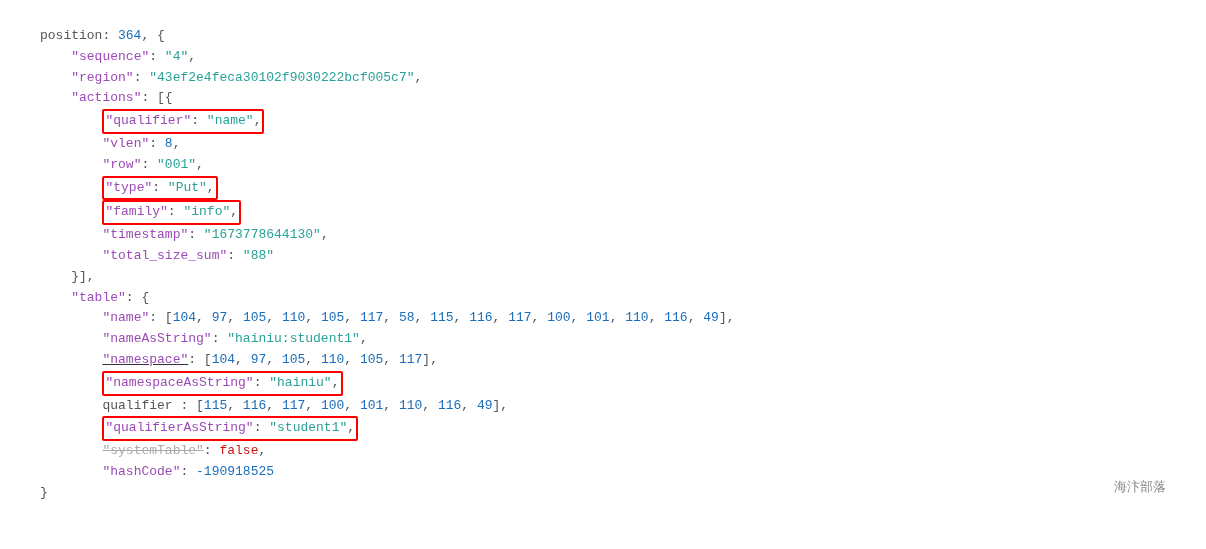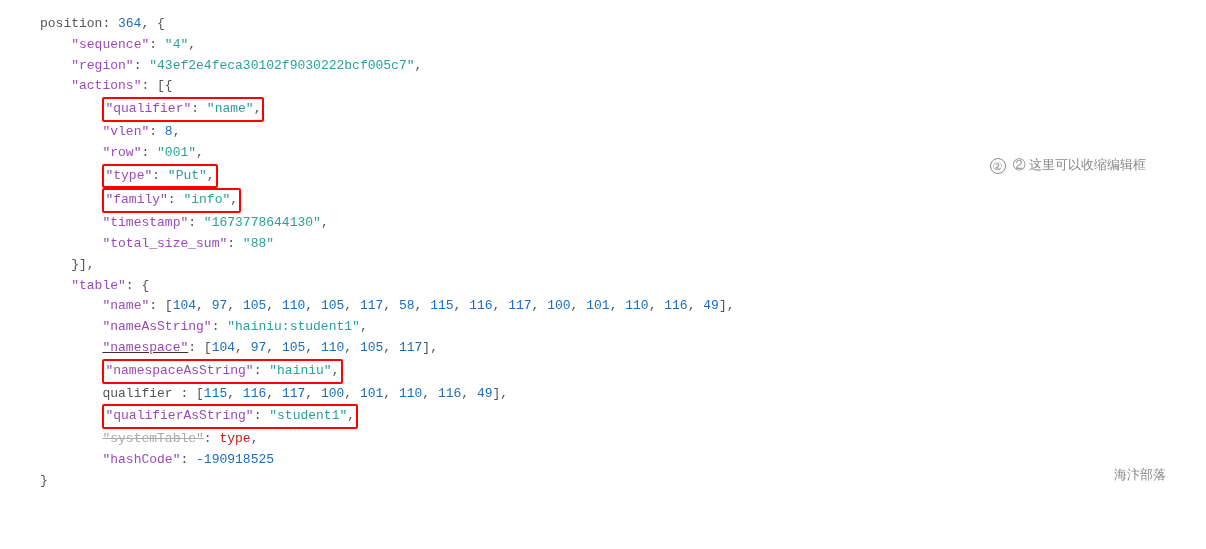--- a/index.html
+++ b/index.html
@@ -8,21 +8,21 @@
       font-family: 'Courier New', Courier, monospace;
       font-size: 13px;
       line-height: 1.6;
       color: #333;
       width: 1206px;
       min-height: 549px;
       position: relative;
       overflow: hidden;
     }
     .code-area {
-      padding: 14px 20px 10px 40px;
+      padding: 26px 20px 10px 40px;
       position: relative;
     }
     .line {
       display: flex;
       align-items: baseline;
       white-space: pre;
     }
     .c-string { color: #2aa198; }
     .c-number { color: #1a6ebb; }
     .c-keyword { color: #c91818; }
@@ -134,32 +134,28 @@
 
   <div class="line">
     <span class="c-plain">        </span><span class="c-plain">qualifier : [</span><span class="c-number">115</span><span class="c-plain">, </span><span class="c-number">116</span><span class="c-plain">, </span><span class="c-number">117</span><span class="c-plain">, </span><span class="c-number">100</span><span class="c-plain">, </span><span class="c-number">101</span><span class="c-plain">, </span><span class="c-number">110</span><span class="c-plain">, </span><span class="c-number">116</span><span class="c-plain">, </span><span class="c-number">49</span><span class="c-plain">],</span>
   </div>
 
   <div class="line">
     <span class="c-plain">        </span><span class="highlight-box"><span class="c-key">"qualifierAsString"</span><span class="c-plain">: </span><span class="c-string">"student1"</span><span class="c-plain">,</span></span>
   </div>
 
   <div class="line">
-    <span class="c-plain">        </span><span style="text-decoration:line-through; color:#aaa;">"systemTable"</span><span class="c-plain">: </span><span class="c-keyword">type</span><span class="c-plain">,</span>
+    <span class="c-plain">        </span><span style="text-decoration:line-through; color:#aaa;">"systemTable"</span><span class="c-plain">: </span><span class="c-keyword">false</span><span class="c-plain">,</span>
   </div>
 
   <div class="line">
     <span class="c-plain">        </span><span class="c-key">"hashCode"</span><span class="c-plain">: </span><span class="c-number">-190918525</span>
   </div>
 
   <div class="line">
     <span class="c-plain">}</span>
   </div>
 
-  <div class="annotation annotation-1">
-    <span class="circled">②</span>
-    <span>② 这里可以收缩编辑框</span>
-  </div>
   <div class="annotation annotation-2">
     <span>海汴部落</span>
   </div>
 
 </div>
 
 </body></html>

